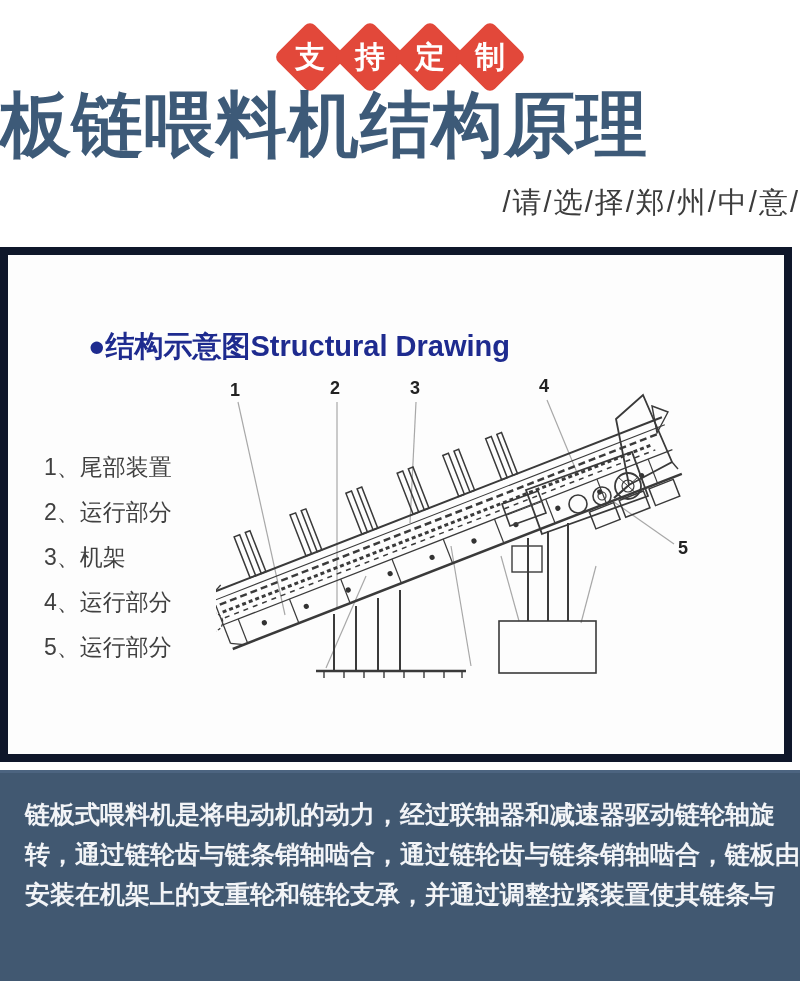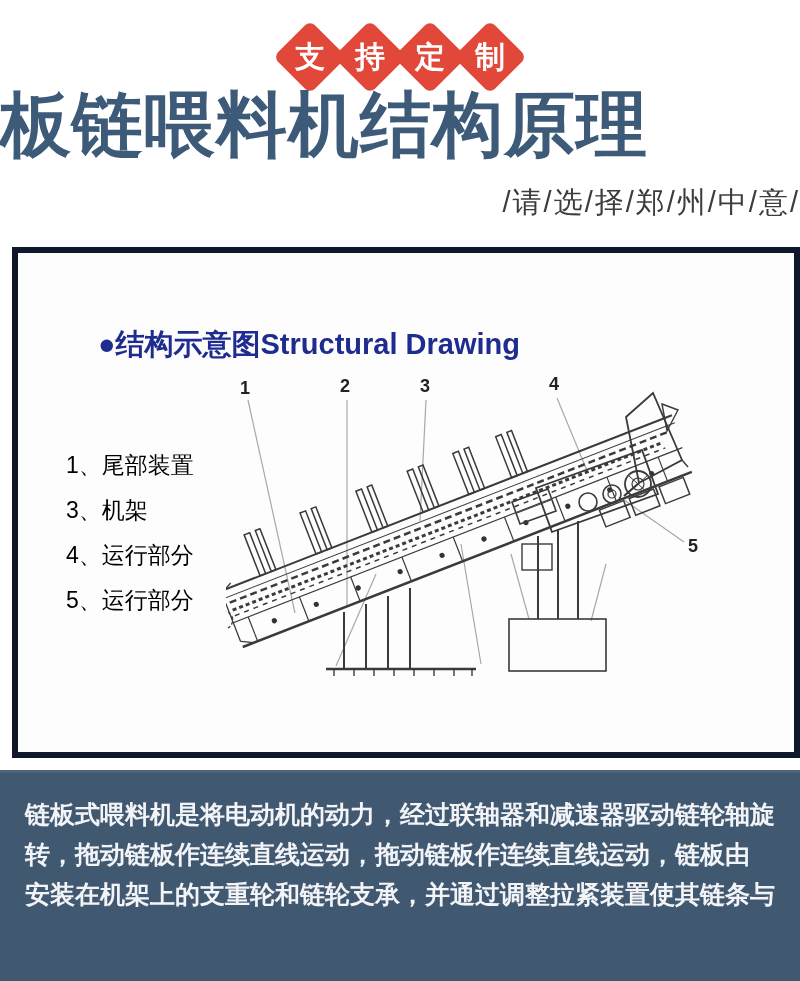--- a/index.html
+++ b/index.html
@@ -14,25 +14,25 @@
 
   
   .main-title{position:absolute;top:78px;left:0;width:648px;text-align:center;
               font-size:71px;font-weight:bold;letter-spacing:1px;color:#3d5a78;white-space:nowrap;}
 
   
   .sub-title{position:absolute;top:183px;left:0;width:800px;text-align:right;
              font-size:29px;font-weight:normal;letter-spacing:2px;color:#3c3c3c;white-space:nowrap;}
 
   
-  .frame-box{position:absolute;top:247px;left:12px;width:776px;height:499px;
-             border:6px solid #0f172a;background:#fdfdfd;}
+  .frame-box{position:absolute;top:247px;left:0;width:776px;height:499px;
+             border:8px solid #0f172a;background:#fdfdfd;}
   .panel-heading{position:absolute;left:80px;top:72px;font-size:29px;font-weight:bold;
                  color:#1e2b8f;white-space:nowrap;}
-  .legend{position:absolute;left:36px;top:190px;font-size:23px;color:#000000;margin-left:12px;}
+  .legend{position:absolute;left:36px;top:190px;font-size:23px;color:#404040;}
   .legend-row{height:45px;line-height:45px;white-space:nowrap;}
   .drawing-svg{position:absolute;left:208px;top:121px;}
 
   
   .desc-band{position:absolute;top:770px;left:0;width:800px;height:211px;background:#415871;
              border-top:3px solid #4c6480;box-sizing:border-box;}
   .desc-text{padding:21px 18px 0 25px;color:#f2f4f7;font-size:25px;font-weight:bold;
              line-height:40px;letter-spacing:0px;}
   .desc-line{white-space:nowrap;}
 
@@ -64,20 +64,21 @@
   <div class="main-title">板链喂料机结构原理</div>
 
   <div class="sub-title">/请/选/择/郑/州/中/意/</div>
 
   <div class="frame-box">
 
     <div class="panel-heading">●结构示意图Structural Drawing</div>
 
     <div class="legend">
       <div class="legend-row"><span>1、</span><span>尾部装置</span></div>
+      <div class="legend-row"><span>2、</span><span>运行部分</span></div>
       <div class="legend-row"><span>3、</span><span>机架</span></div>
       <div class="legend-row"><span>4、</span><span>运行部分</span></div>
       <div class="legend-row"><span>5、</span><span>运行部分</span></div>
     </div>
 
     <svg class="drawing-svg" width="570" height="330" viewBox="0 0 570 330">
 
       <g>
         <line class="leader" x1="22" y1="26" x2="69" y2="239"></line>
         <line class="leader" x1="121" y1="26" x2="121" y2="233"></line>
@@ -209,18 +210,18 @@
         <text class="callout" x="194" y="18">3</text>
         <text class="callout" x="323" y="16">4</text>
         <text class="callout" x="462" y="178">5</text>
       </g>
     </svg>
   </div>
 
   <div class="desc-band">
     <div class="desc-text">
       <div class="desc-line">链板式喂料机是将电动机的动力，经过联轴器和减速器驱动链轮轴旋</div>
-      <div class="desc-line">转，拖动链板作连续直线运动，拖动链板作连续直线运动，链板由</div>
+      <div class="desc-line">转，通过链轮齿与链条销轴啮合，通过链轮齿与链条销轴啮合，链板由</div>
       <div class="desc-line">安装在机架上的支重轮和链轮支承，并通过调整拉紧装置使其链条与</div>
     </div>
   </div>
 
 </div>
 
 </body></html>

